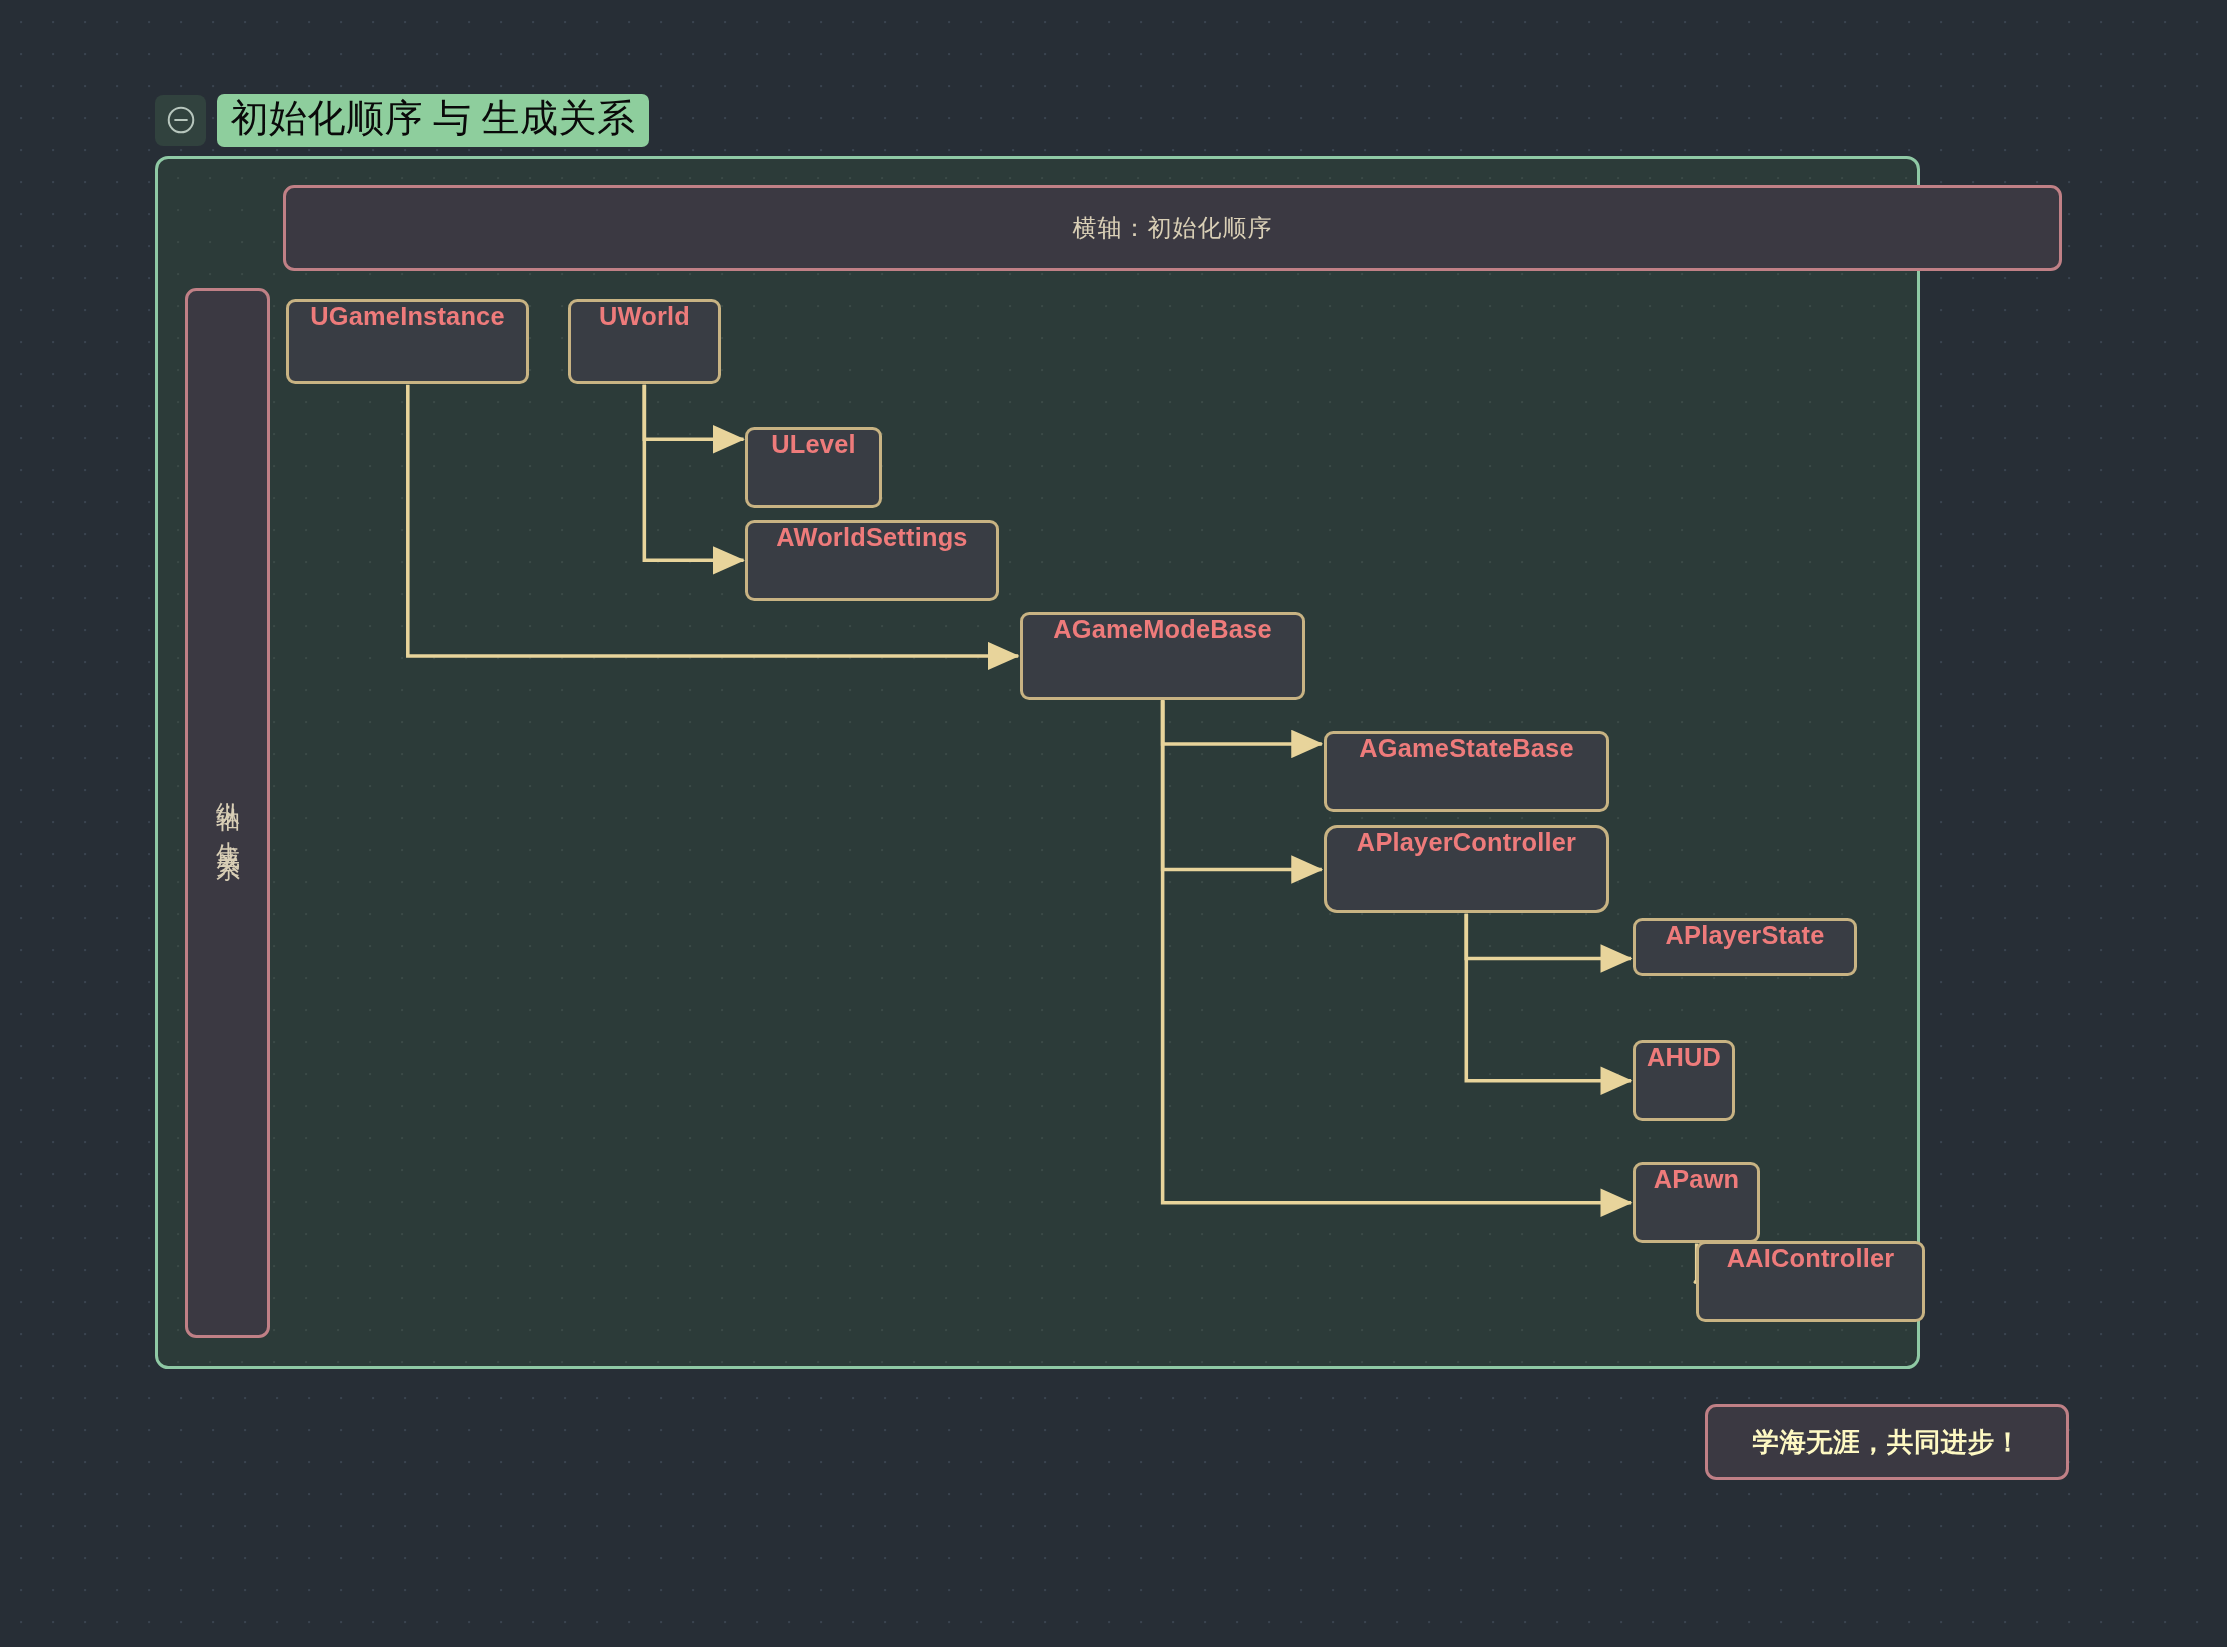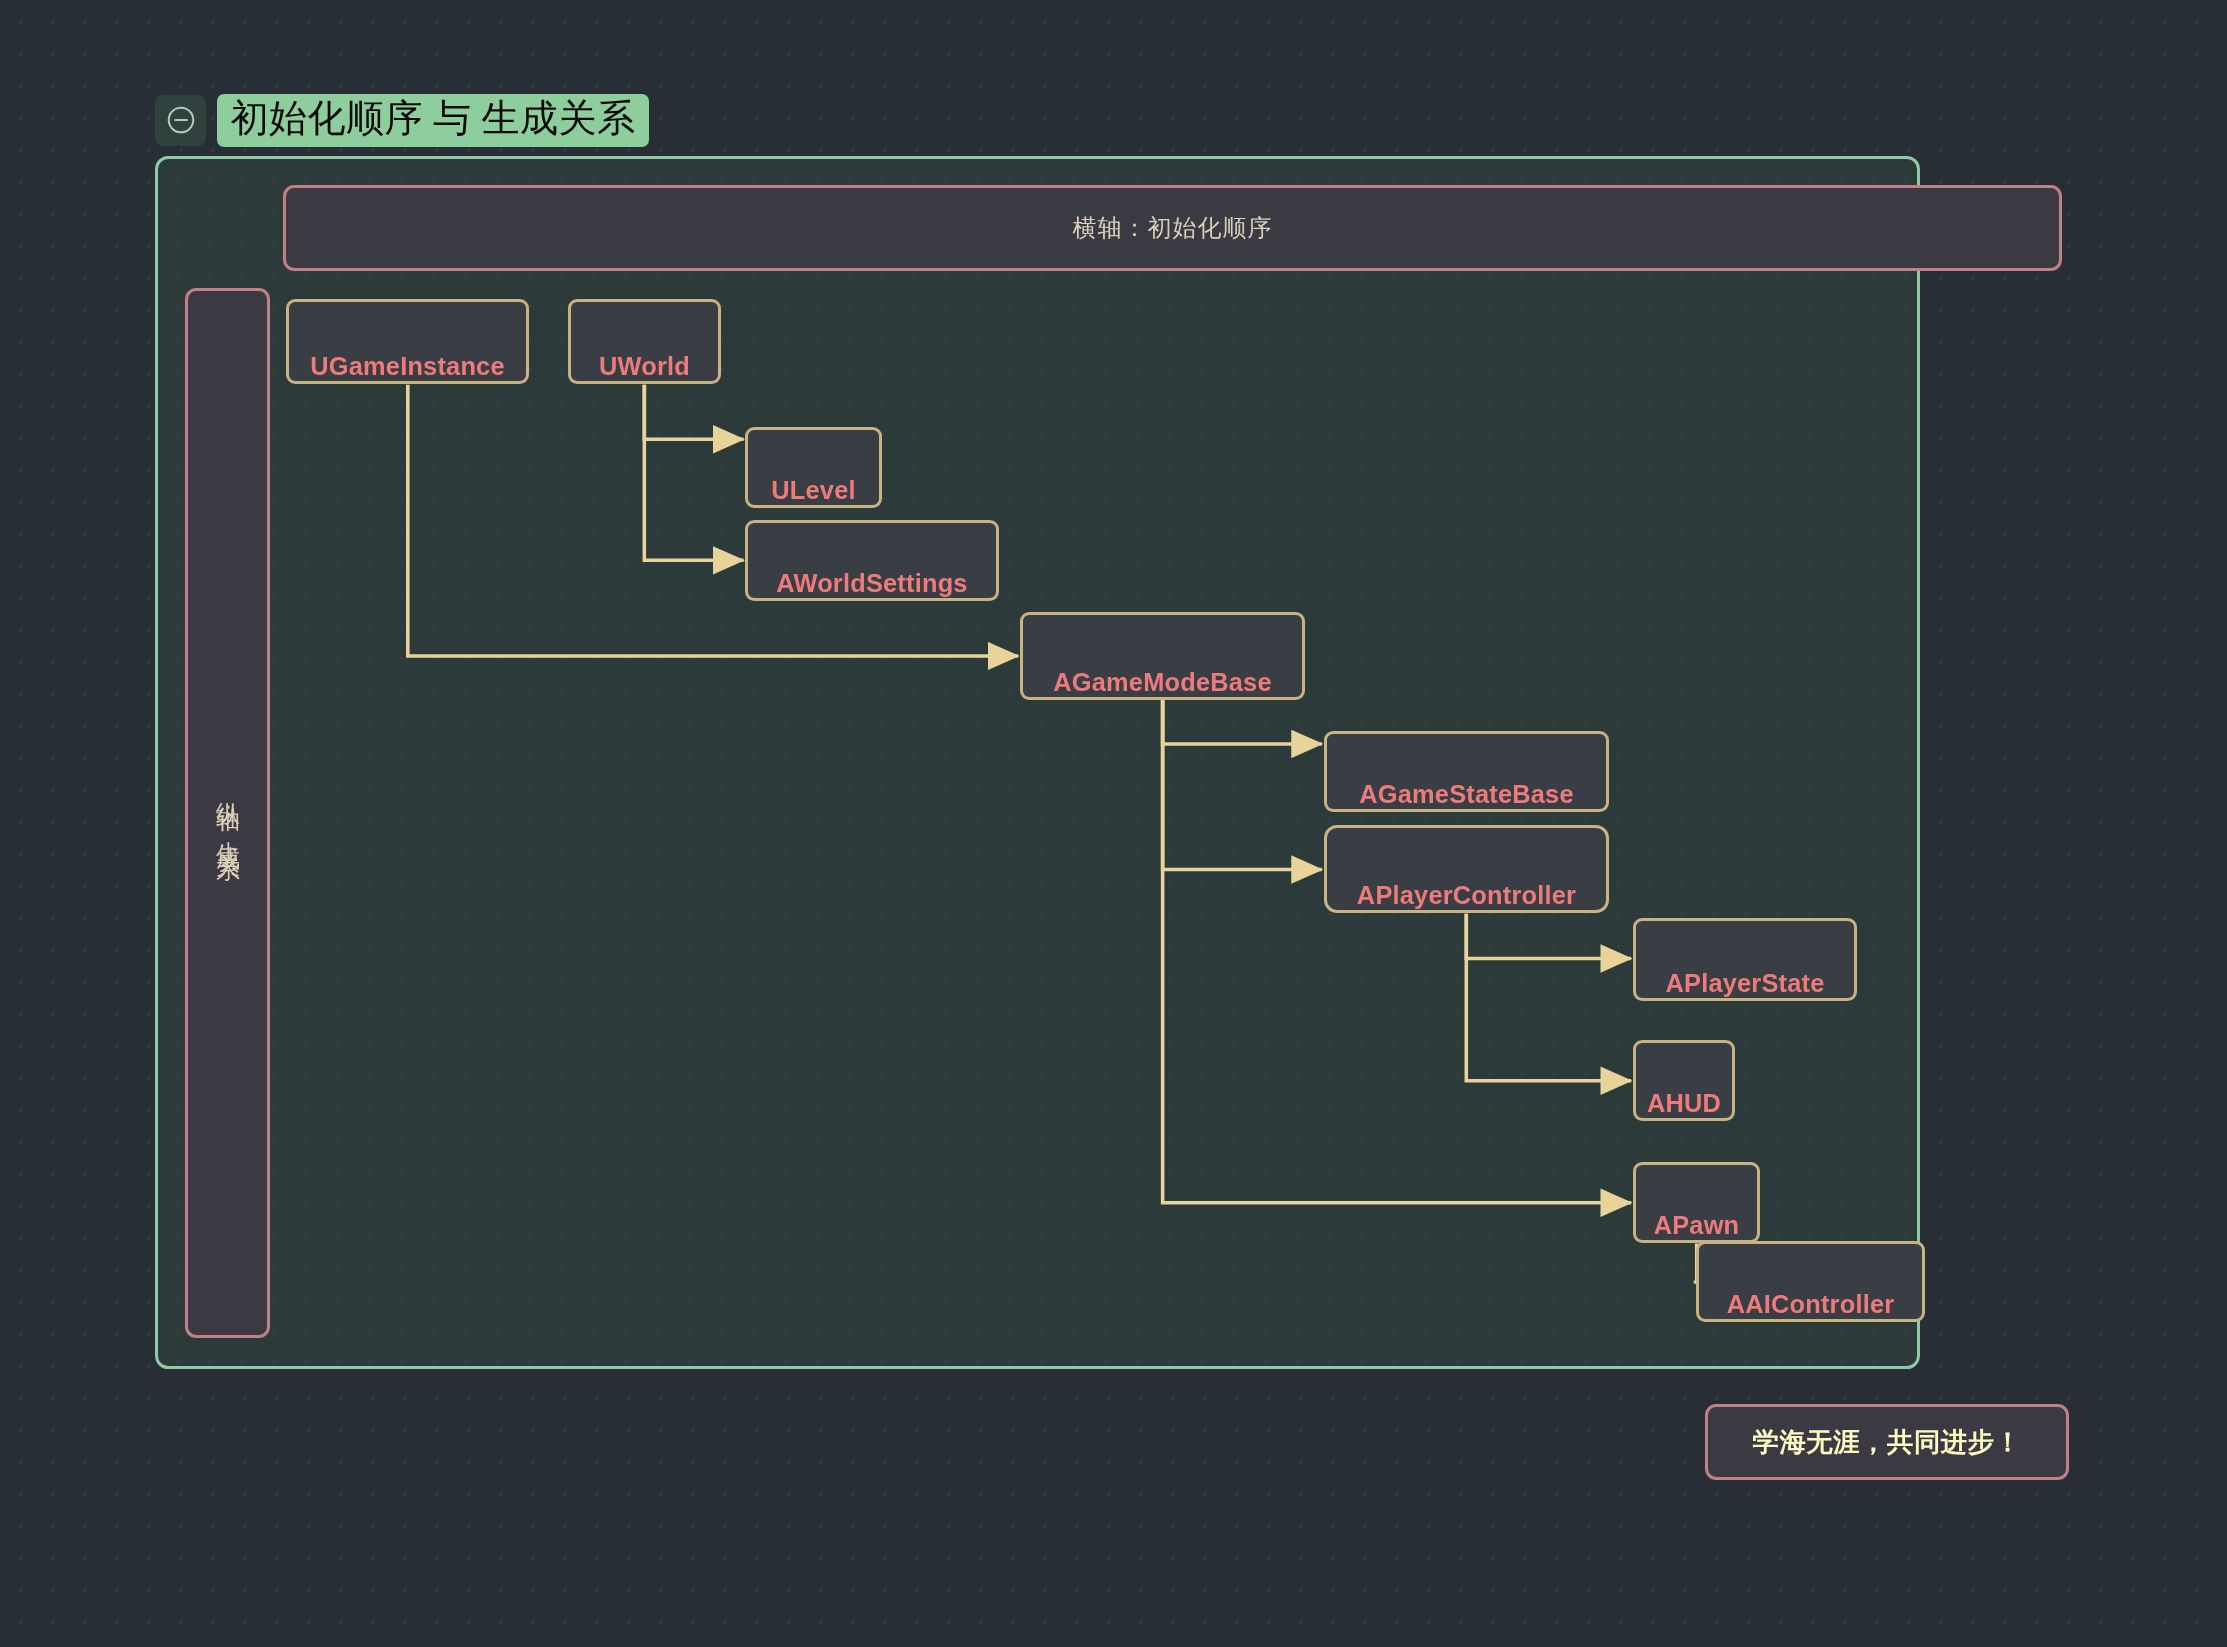--- a/index.html
+++ b/index.html
@@ -129,21 +129,21 @@
     pointer-events: none;
   }
 
   
   .node {
     position: absolute;
     border: 3.6px solid #c8b383;
     border-radius: 9.2px;
     background: #393d44;
     display: flex;
-    align-items: flex-end;
+    align-items: flex-start;
     justify-content: center;
     cursor: pointer;
   }
   .node-label {
     color: #ee7b7b;
     font-weight: bold;
     font-size: 25.4px;
     white-space: nowrap;
     letter-spacing: 0.2px;
   }
@@ -231,21 +231,21 @@
         </div>
         <div class="node" style="left: 862px; top: 453px; width: 285px; height: 88px;">
           <span class="node-label">AGameModeBase</span>
         </div>
         <div class="node" style="left: 1166px; top: 572px; width: 285px; height: 81px;">
           <span class="node-label">AGameStateBase</span>
         </div>
         <div class="node" style="left: 1166px; top: 666px; width: 285px; height: 88px; border-radius: 13px;">
           <span class="node-label">APlayerController</span>
         </div>
-        <div class="node" style="left: 1475px; top: 759px; width: 224px; height: 83px;">
+        <div class="node" style="left: 1475px; top: 759px; width: 224px; height: 58px;">
           <span class="node-label">APlayerState</span>
         </div>
         <div class="node" style="left: 1475px; top: 881px; width: 102px; height: 81px;">
           <span class="node-label">AHUD</span>
         </div>
         <div class="node" style="left: 1475px; top: 1003px; width: 127px; height: 81px;">
           <span class="node-label">APawn</span>
         </div>
         <div class="node" style="left: 1538px; top: 1082px; width: 229px; height: 81px;">
           <span class="node-label">AAIController</span>

